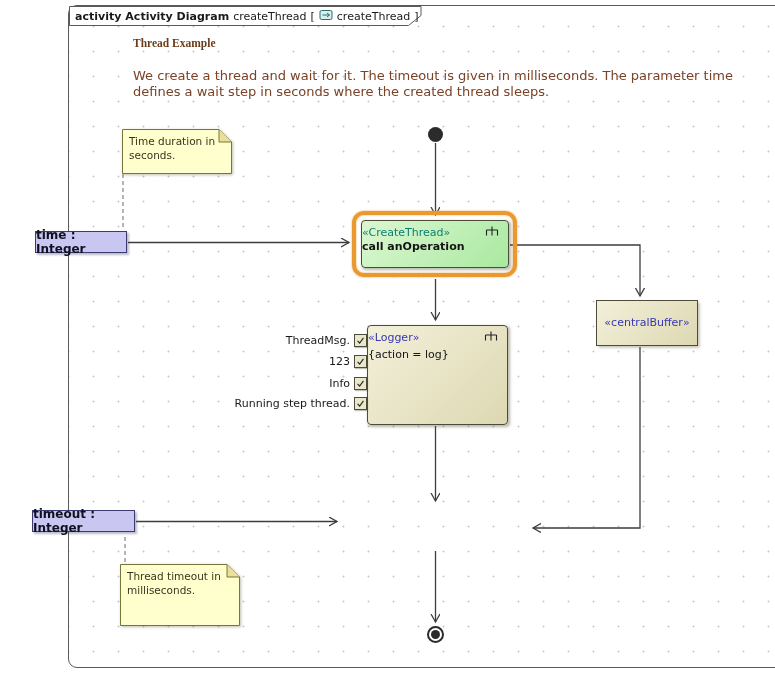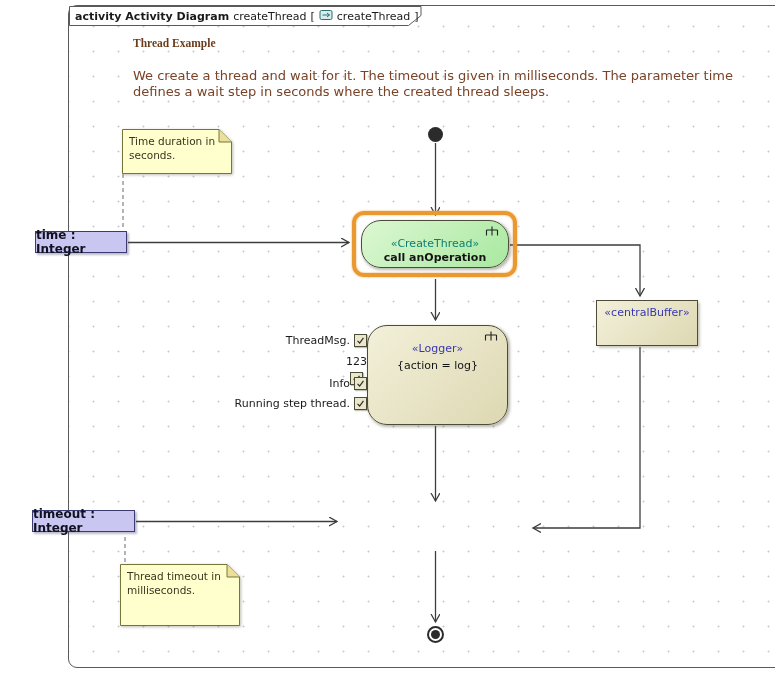--- a/index.html
+++ b/index.html
@@ -29,38 +29,38 @@
   
   #diagram-title { position:absolute; left:103px; top:37px; font-size:11.5px; font-weight:bold; color:#6b3c1c;font-family:Liberation Serif, serif; }
   #diagram-desc  { position:absolute; left:103px; top:68px; width:622px; font-size:13px; line-height:16px; color:#7a4226; }
 
   
   .note { position:absolute; filter:drop-shadow(1.5px 1.5px 1.5px rgba(90,90,60,.4)); }
   .note-text { position:absolute; left:0; top:0; padding:5px 14px 0 7px; font-size:10.5px; line-height:14px; color:#3c3420; }
 
   
   .action {
-    position:absolute; border:1px solid #4c4c38; border-radius:20px;
+    position:absolute; border:1px solid #4c4c38; border-radius:4px;
     background:linear-gradient(135deg,#f3f0da 0%,#ddd8b2 100%);
     box-shadow:1.5px 1.5px 3px rgba(80,80,55,.4);
-    text-align:center; font-size:11px; color:#141414; padding-top:16px;
+    text-align:left; font-size:11px; color:#141414; padding-top:5px;
   }
   .action.green { background:linear-gradient(135deg,#dcf7d2 0%,#a9e9a0 100%); }
   .stereo { font-size:11px; color:#3737b3; line-height:14px; }
   .stereo.teal { color:#0b7e74; }
   .nname { font-weight:bold; line-height:14px; }
   .tagval { line-height:14px; margin-top:3px; }
   .rake { position:absolute; right:9px; top:5px; }
 
   
   #central-buffer {
     position:absolute; left:566px; top:300px; width:102px; height:46px;
     border:1px solid #4c4c38; background:linear-gradient(135deg,#f3f0da 0%,#ddd8b2 100%);
     box-shadow:1.5px 1.5px 3px rgba(80,80,55,.4);
-    text-align:center; font-size:11px; color:#141414; padding-top:5px;
+    text-align:center; font-size:11px; color:#141414; padding-top:15px;
   }
 
   
   .param {
     position:absolute; height:22px; background:#c9c7f1; border:1px solid #3b3b72;
     display:flex; align-items:center; justify-content:center;
     font-size:12px; font-weight:bold; color:#101020;
     box-shadow:1.5px 1.5px 2px rgba(60,60,100,.35);
   }
 
@@ -180,21 +180,21 @@
     </div>
 
     <div class="pin-row" style="top:334px;">
       <span class="pin-label">ThreadMsg.</span>
       <span class="pin-box">
           <svg width="11" height="11" viewBox="0 0 13 13">
             <polyline points="3,7 5.5,9.5 10,3.5" fill="none" stroke="#2a2a2a" stroke-width="1.4"></polyline>
           </svg>
         </span>
     </div>
-    <div class="pin-row" style="top:355px;flex-direction:column;">
+    <div class="pin-row" style="top:355px;">
       <span class="pin-label">123</span>
       <span class="pin-box">
           <svg width="11" height="11" viewBox="0 0 13 13">
             <polyline points="3,7 5.5,9.5 10,3.5" fill="none" stroke="#2a2a2a" stroke-width="1.4"></polyline>
           </svg>
         </span>
     </div>
     <div class="pin-row" style="top:377px;">
       <span class="pin-label">Info</span>
       <span class="pin-box">

